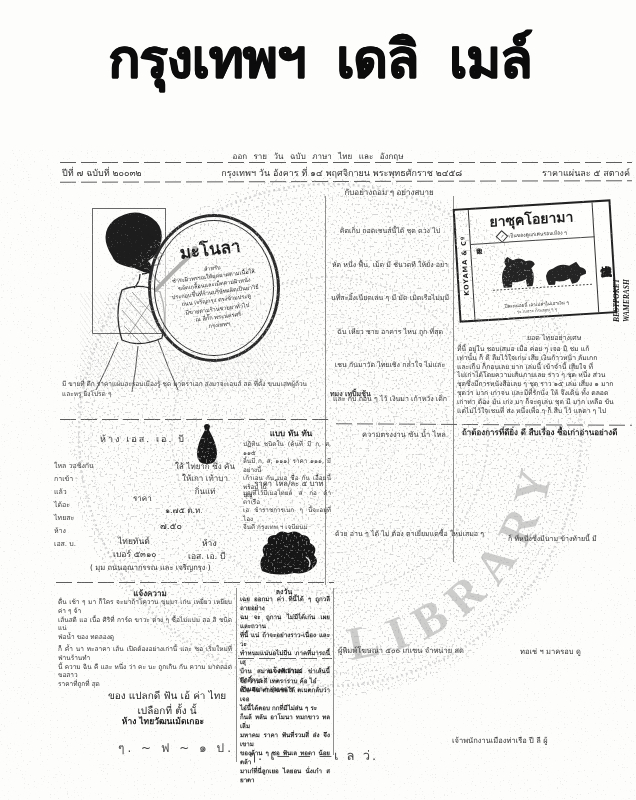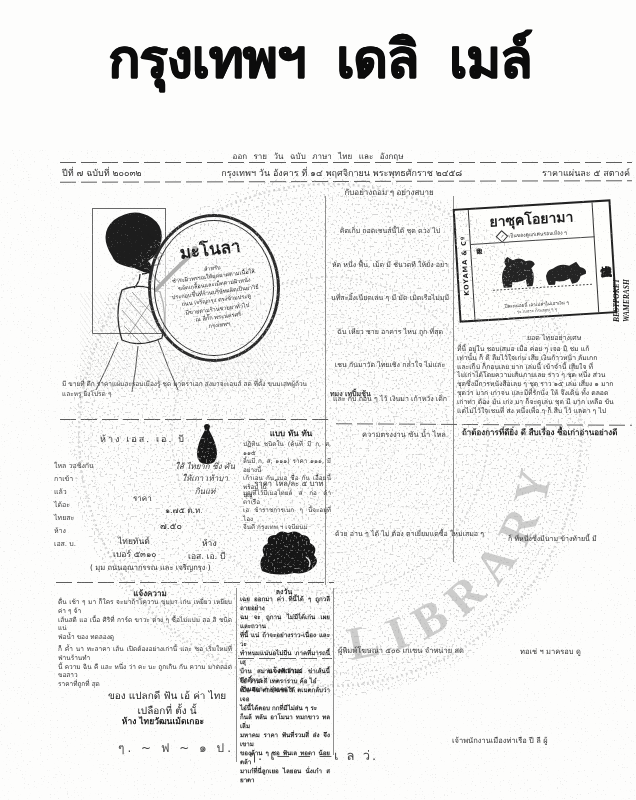--- a/index.html
+++ b/index.html
@@ -157,21 +157,21 @@
 กาเข้า
 แล้ว
 ได้อะ
 ไทยสะ
 ห้าง
 เอส. บ.</div>
     <div class="abs" style="left:100px;top:432px;font-size:9px;letter-spacing:2px;color:#2a2a2a;">ห้าง เอส. เอ. บี</div>
     <svg class="abs" style="left:192px;top:422px;" width="30" height="44" viewBox="0 0 30 44">
       <path d="M15 2 q3 0 3 3 l-1 3 q8 14 8 24 q0 10 -10 10 q-10 0 -10 -10 q0 -10 8 -24 l-1 -3 q0 -3 3 -3 z" fill="#171717"></path>
     </svg>
-    <div class="abs pre c" style="left:170px;top:461px;width:70px;font-size:8px;line-height:1.55;color:#2a2a2a;font-style:italic;">ใส้ ไทยาก ซึ่ง คัน
+    <div class="abs pre c" style="left:170px;top:461px;width:70px;font-size:8px;line-height:1.55;color:#2a2a2a;">ใส้ ไทยาก ซึ่ง คัน
 ให้เกา เท้าบา
 กิ่นแท่</div>
     <div class="abs" style="left:133px;top:492px;font-size:8px;">ราคา</div>
     <div class="abs" style="left:165px;top:504px;font-size:8px;">๑.๗๕ ต.ท.</div>
     <div class="abs" style="left:160px;top:519px;font-size:9px;">๗.๕๐</div>
     <div class="abs" style="left:118px;top:534px;font-size:8.5px;">ไทยทันต์</div>
     <div class="abs" style="left:113px;top:547px;font-size:8.5px;">เบอร์ ๕๓๑๐</div>
     <div class="abs" style="left:202px;top:536px;font-size:8.5px;">ห้าง</div>
     <div class="abs" style="left:188px;top:549px;font-size:8.5px;">เอส. เอ. บี</div>
     <div class="abs" style="left:90px;top:561px;width:130px;font-size:7.5px;">( มุม ถนนอุณากรรณ และ เจริญกรุง )</div>

